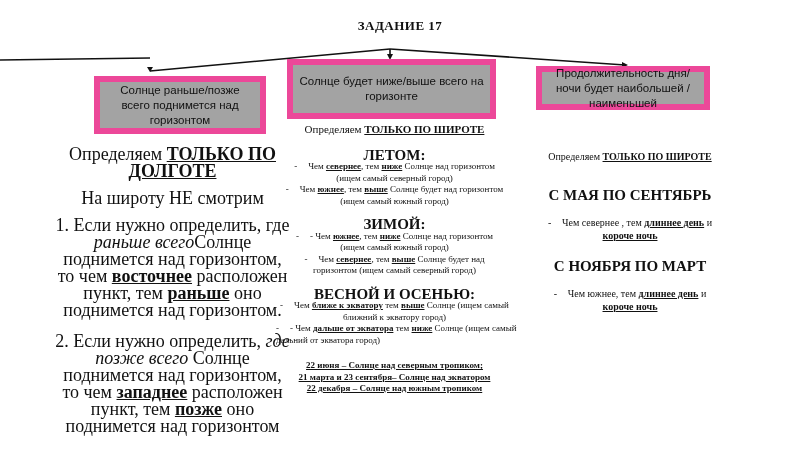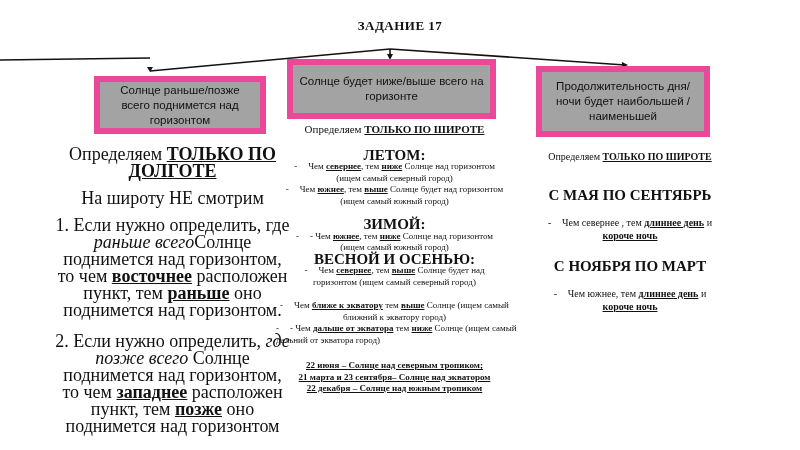--- a/index.html
+++ b/index.html
@@ -48,21 +48,21 @@
     <polygon points="628,65 622,62 622,68"></polygon>
   </g>
 </svg>
 
 <div class="box" style="left:94px; top:76px; width:172px; height:58px;">
   <span>Солнце раньше/позже всего поднимется над горизонтом</span>
 </div>
 <div class="box" style="left:287px; top:59px; width:209px; height:60px;">
   <span>Солнце будет ниже/выше всего на горизонте</span>
 </div>
-<div class="box" style="left:536px; top:66px; width:174px; height:71px;">
+<div class="box" style="left:536px; top:66px; width:174px; height:44px;">
   <span>Продолжительность дня/ночи будет наибольшей /наименьшей</span>
 </div>
 
 <div id="left-col" class="col">
   <p class="p" style="margin-bottom:10px;">
     <span>Определяем </span><span class="u">ТОЛЬКО ПО ДОЛГОТЕ</span>
   </p>
   <p class="p" style="margin-bottom:10px;">
     <span>На широту </span><span class="b">НЕ</span><span> смотрим</span>
   </p>
@@ -84,25 +84,25 @@
     <span class="dash">-</span><span>Чем </span><span class="u">севернее</span><span>, тем </span><span class="u">ниже</span><span> Солнце над горизонтом</span><br><span>(ищем самый северный город)</span>
   </p>
   <p class="p" style="margin-bottom:12px;">
     <span class="dash">-</span><span>Чем </span><span class="u">южнее</span><span>, тем </span><span class="u">выше</span><span> Солнце будет над горизонтом</span><br><span>(ищем самый южный город)</span>
   </p>
 
   <p class="p hdr">ЗИМОЙ:</p>
   <p class="p">
     <span class="dash">-</span><span>- Чем </span><span class="u">южнее</span><span>, тем </span><span class="u">ниже</span><span> Солнце над горизонтом</span><br><span>(ищем самый южный город)</span>
   </p>
-  <p class="p hdr">ВЕСНОЙ И ОСЕНЬЮ:</p>
-
   <p class="p" style="margin-bottom:12px; padding:0 20px;">
     <span class="dash">-</span><span>Чем </span><span class="u">севернее</span><span>, тем </span><span class="u">выше</span><span> Солнце будет над горизонтом (ищем самый северный город)</span>
   </p>
+
+  <p class="p hdr">ВЕСНОЙ И ОСЕНЬЮ:</p>
   <p class="p" style="padding:0 8px;">
     <span class="dash">-</span><span>Чем </span><span class="u">ближе к экватору</span><span> тем </span><span class="u">выше</span><span> Солнце (ищем самый ближний к экватору город)</span>
   </p>
   <p class="p" style="margin-bottom:14px; text-align:left; padding-left:4px;">
     <span class="dash">-</span><span>- Чем </span><span class="u">дальше от экватора</span><span> тем </span><span class="u">ниже</span><span> Солнце (ищем самый дальний от экватора город)</span>
   </p>
 
   <p class="p u">22 июня – Солнце над северным тропиком;</p>
   <p class="p u">21 марта и 23 сентября– Солнце над экватором</p>
   <p class="p u">22 декабря – Солнце над южным тропиком</p>

